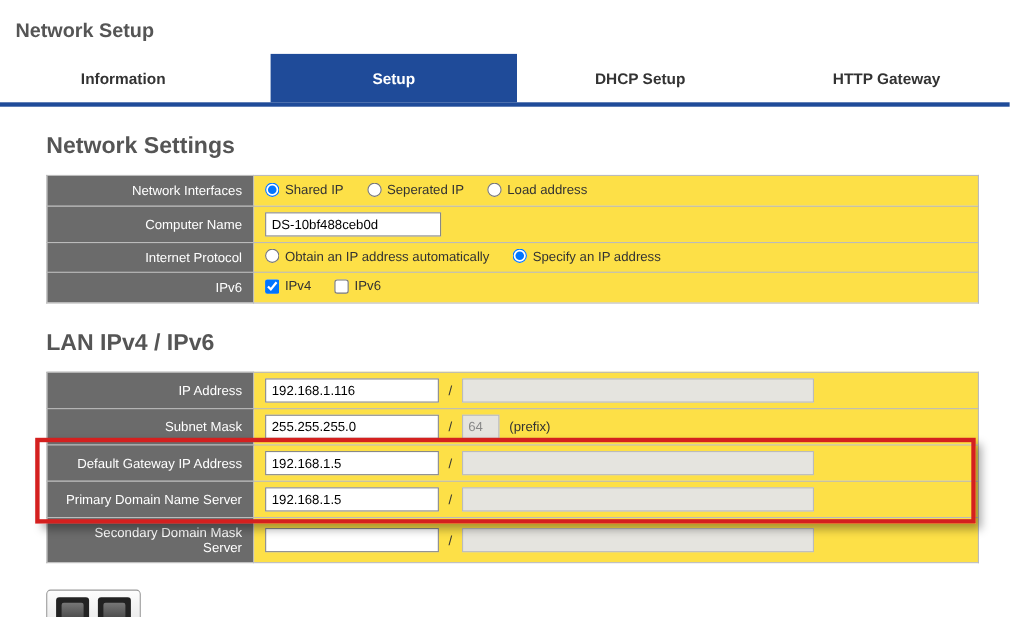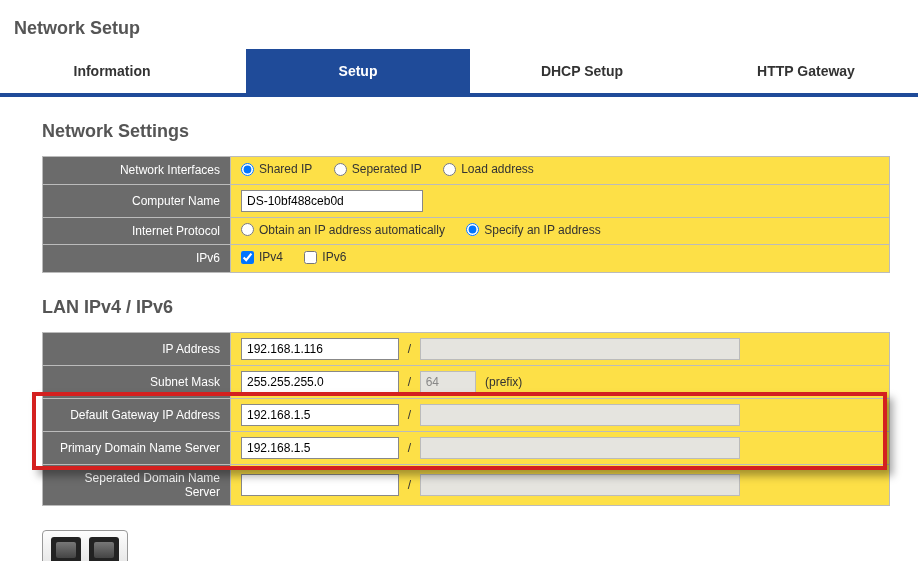--- a/index.html
+++ b/index.html
@@ -32,21 +32,21 @@
     }
     .tab.active {
       background: #1f4b99;
       color: #fff;
       margin-left: 22px;
     }
     .content {
       padding: 0 28px 20px 42px;
     }
     .section-title {
-      font-size: 18px;
+      font-size: 21px;
       font-weight: bold;
       color: #555;
       margin: 10px 0 14px 0;
     }
     .form-table {
       width: 100%;
       border-collapse: collapse;
       margin-bottom: 24px;
     }
     .form-table td {
@@ -68,21 +68,21 @@
     }
     input[type="text"] {
       border: 1px solid #888;
       background: #fff;
       padding: 3px 5px;
       font-size: 12px;
       height: 22px;
     }
     input[type="text"].v4 { width: 158px; }
     input[type="text"].v6 { width: 320px; }
-    input[type="text"].short { width: 56px; }
+    input[type="text"].short { width: 34px; }
     input[type="text"][disabled] {
       background: #e5e4df;
       color: #888;
       border: 1px solid #bbb;
     }
     .sep {
       display: inline-block;
       width: 14px;
       text-align: center;
       color: #333;
@@ -172,21 +172,21 @@
         </label>
         <label>
           <input type="radio" name="ni" style="">
           <span>Load address</span>
         </label>
       </td>
     </tr>
     <tr>
       <td class="label">Computer Name</td>
       <td class="control">
-        <input type="text" class="v4" style="width: 182px;" value="DS-10bf488ceb0d">
+        <input type="text" class="v4" style="width: 160px;" value="DS-10bf488ceb0d">
       </td>
     </tr>
     <tr>
       <td class="label">Internet Protocol</td>
       <td class="control radio-group">
         <label>
           <input type="radio" name="ip" style="">
           <span>Obtain an IP address automatically</span>
         </label>
         <label>
@@ -243,21 +243,21 @@
       </tr>
       <tr id="row-pdns">
         <td class="label">Primary Domain Name Server</td>
         <td class="control">
           <input type="text" class="v4" value="192.168.1.5" style="">
           <span class="sep">/</span>
           <input type="text" class="v6" disabled="" value="" style="">
         </td>
       </tr>
       <tr>
-        <td class="label">Seperated Domain Name Server</td>
+        <td class="label">Secondary Domain Mask Server</td>
         <td class="control">
           <input type="text" class="v4" value="" style="">
           <span class="sep">/</span>
           <input type="text" class="v6" disabled="" value="" style="">
         </td>
       </tr>
     </tbody>
       </table>
     <div class="highlight-box" id="hl" style="top: 60.5px; height: 78px; left: -10px; width: 855px;"></div>
   </div>

